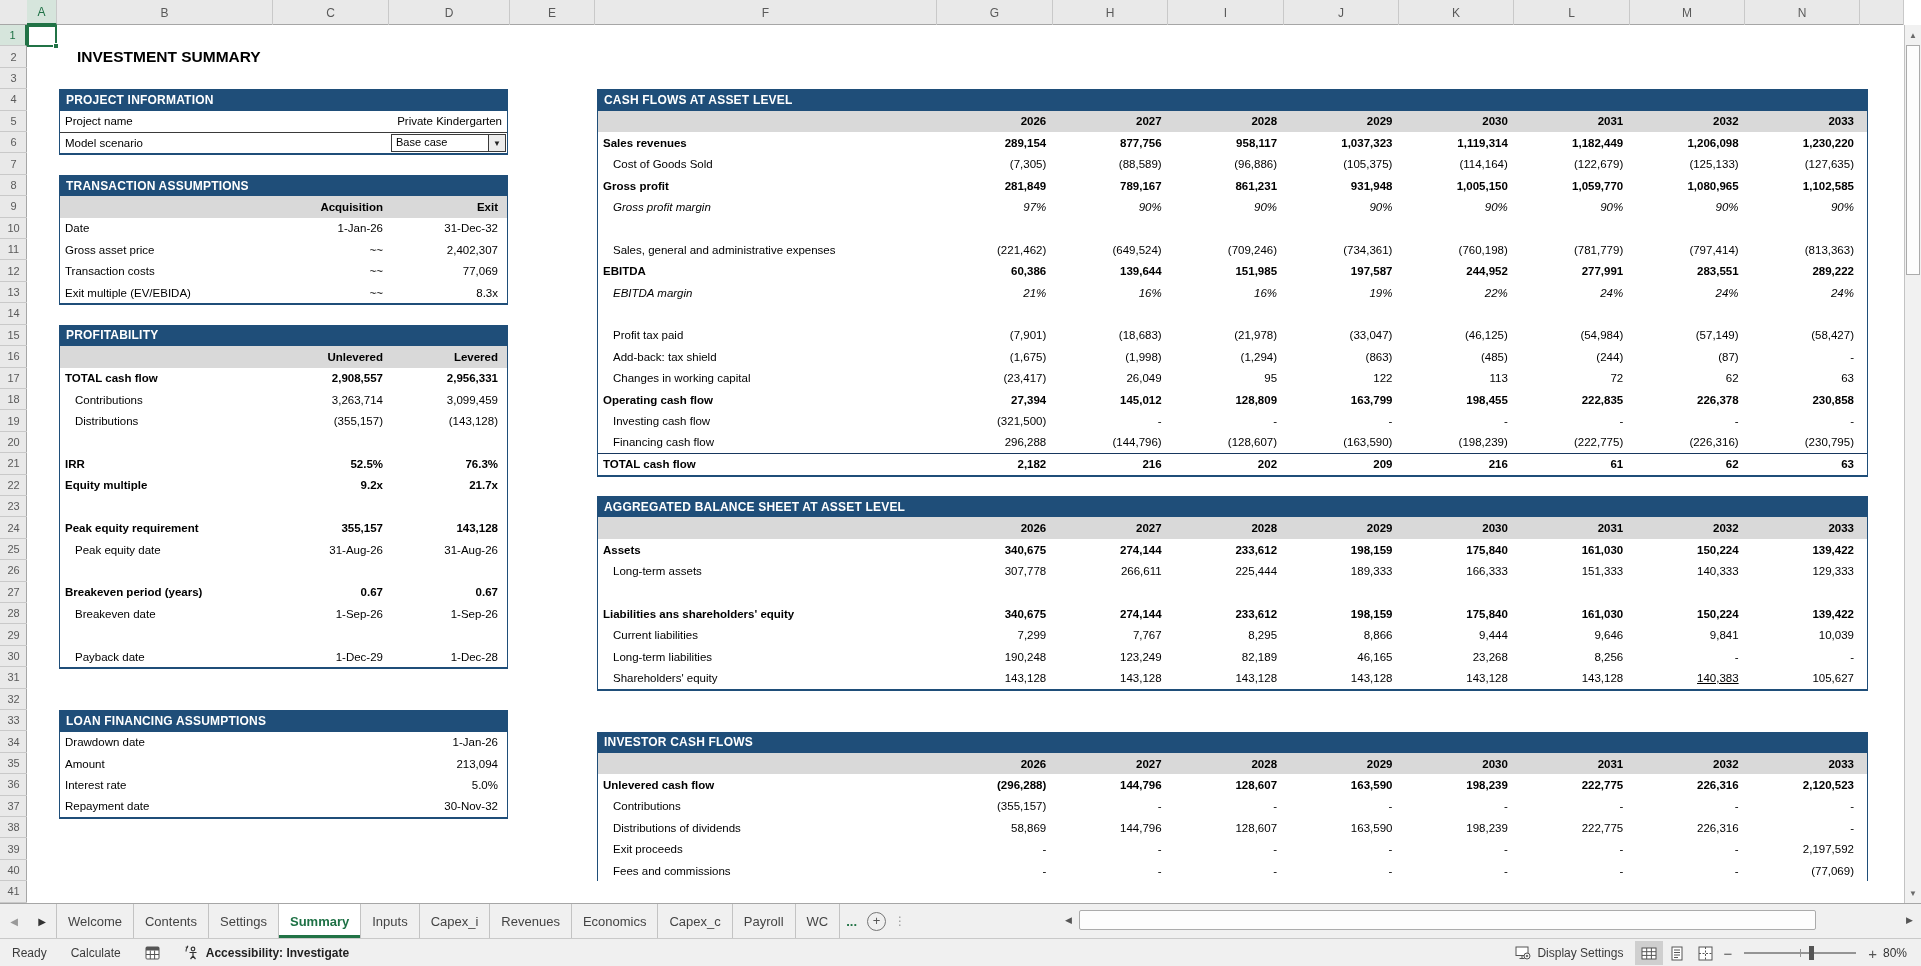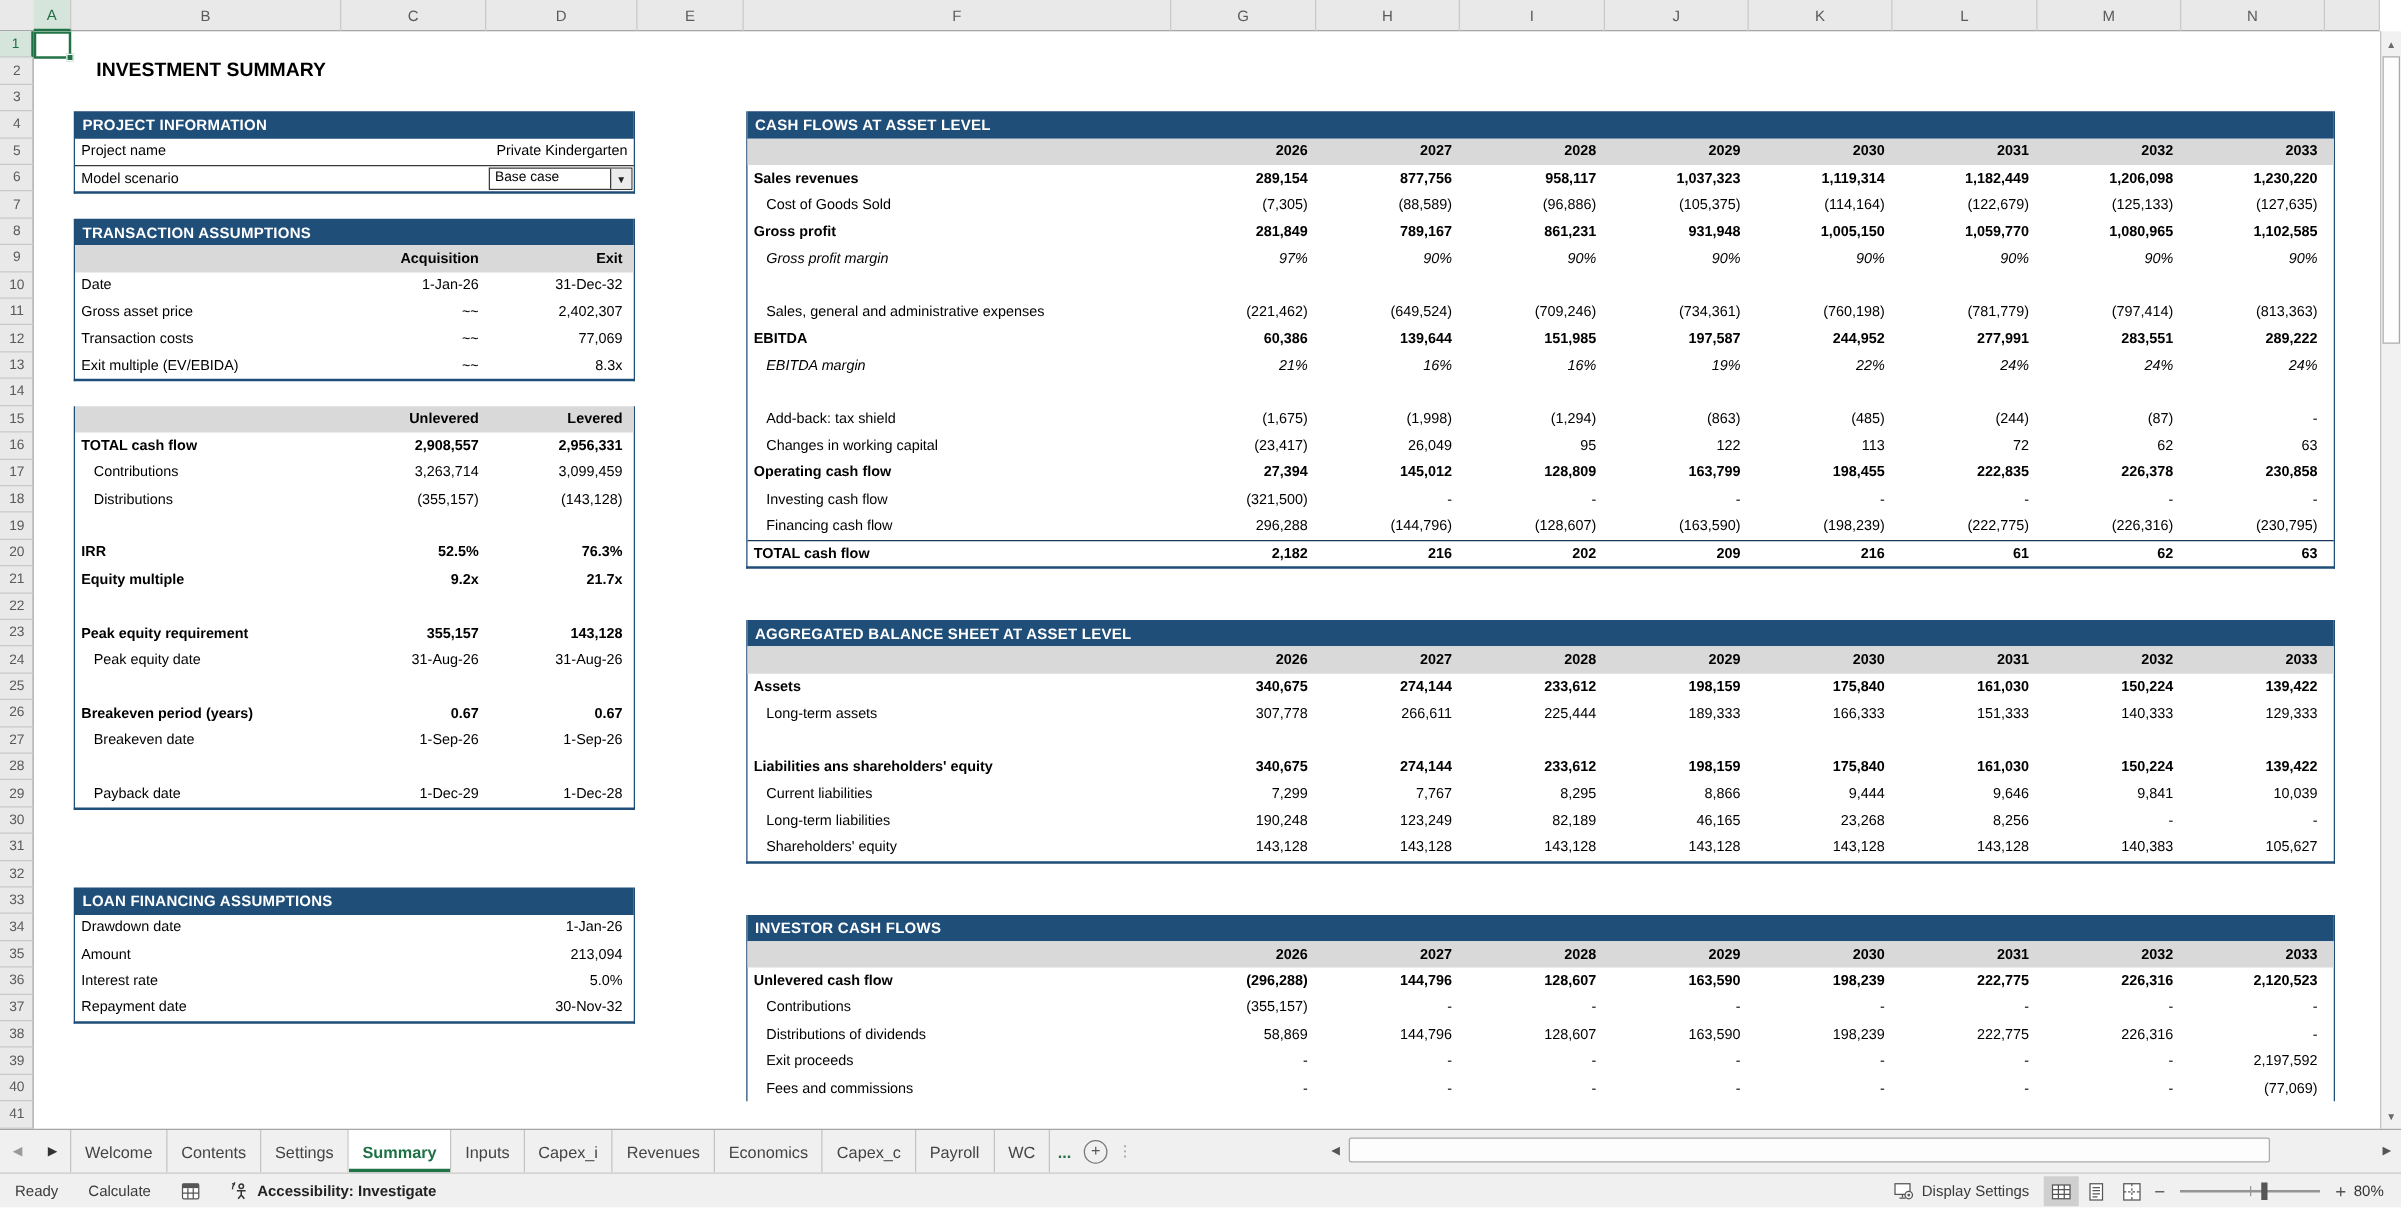--- a/index.html
+++ b/index.html
@@ -211,20 +211,21 @@
             <span class="val" style="width: 116px; padding-right: 5px;">~~</span>
             <span class="val" style="width: 115px; padding-right: 5px;">77,069</span>
           </div>
           <div class="prow " style="height: 21.41px; padding-right: 4px;">
             <span class="lbl">Exit multiple (EV/EBIDA)</span>
             <span class="val" style="width: 116px; padding-right: 5px;">~~</span>
             <span class="val" style="width: 115px; padding-right: 5px;">8.3x</span>
           </div>
         </div>
         <div class="panel" style="left: 32px; top: 299.74px; width: 449px;">
+          <div class="sec-header" style="height: 21.41px;">PROFITABILITY</div>
           <div class="prow subhead" style="height: 21.41px; padding-right: 4px;">
             <span class="lbl"></span>
             <span class="val" style="width: 116px; padding-right: 5px;">Unlevered</span>
             <span class="val" style="width: 115px; padding-right: 5px;">Levered</span>
           </div>
           <div class="prow bold" style="height: 21.41px; padding-right: 4px;">
             <span class="lbl">TOTAL cash flow</span>
             <span class="val" style="width: 116px; padding-right: 5px;">2,908,557</span>
             <span class="val" style="width: 115px; padding-right: 5px;">2,956,331</span>
           </div>
@@ -395,20 +396,31 @@
             <span class="val" style="width: 115.4px; padding-right: 5px;">19%</span>
             <span class="val" style="width: 115.4px; padding-right: 5px;">22%</span>
             <span class="val" style="width: 115.4px; padding-right: 5px;">24%</span>
             <span class="val" style="width: 115.4px; padding-right: 5px;">24%</span>
             <span class="val" style="width: 115.4px; padding-right: 5px;">24%</span>
           </div>
           <div class="prow " style="height: 21.41px; padding-right: 8px;">
             <span class="lbl"></span>
           </div>
           <div class="prow indent" style="height: 21.41px; padding-right: 8px;">
+            <span class="lbl">Profit tax paid</span>
+            <span class="val" style="width: 115.4px; padding-right: 5px;">(7,901)</span>
+            <span class="val" style="width: 115.4px; padding-right: 5px;">(18,683)</span>
+            <span class="val" style="width: 115.4px; padding-right: 5px;">(21,978)</span>
+            <span class="val" style="width: 115.4px; padding-right: 5px;">(33,047)</span>
+            <span class="val" style="width: 115.4px; padding-right: 5px;">(46,125)</span>
+            <span class="val" style="width: 115.4px; padding-right: 5px;">(54,984)</span>
+            <span class="val" style="width: 115.4px; padding-right: 5px;">(57,149)</span>
+            <span class="val" style="width: 115.4px; padding-right: 5px;">(58,427)</span>
+          </div>
+          <div class="prow indent" style="height: 21.41px; padding-right: 8px;">
             <span class="lbl">Add-back: tax shield</span>
             <span class="val" style="width: 115.4px; padding-right: 5px;">(1,675)</span>
             <span class="val" style="width: 115.4px; padding-right: 5px;">(1,998)</span>
             <span class="val" style="width: 115.4px; padding-right: 5px;">(1,294)</span>
             <span class="val" style="width: 115.4px; padding-right: 5px;">(863)</span>
             <span class="val" style="width: 115.4px; padding-right: 5px;">(485)</span>
             <span class="val" style="width: 115.4px; padding-right: 5px;">(244)</span>
             <span class="val" style="width: 115.4px; padding-right: 5px;">(87)</span>
             <span class="val" style="width: 115.4px; padding-right: 5px;">-</span>
           </div>
@@ -540,21 +552,21 @@
             <span class="val" style="width: 115.4px; padding-right: 5px;">-</span>
           </div>
           <div class="prow indent" style="height: 21.41px; padding-right: 8px;">
             <span class="lbl">Shareholders' equity</span>
             <span class="val" style="width: 115.4px; padding-right: 5px;">143,128</span>
             <span class="val" style="width: 115.4px; padding-right: 5px;">143,128</span>
             <span class="val" style="width: 115.4px; padding-right: 5px;">143,128</span>
             <span class="val" style="width: 115.4px; padding-right: 5px;">143,128</span>
             <span class="val" style="width: 115.4px; padding-right: 5px;">143,128</span>
             <span class="val" style="width: 115.4px; padding-right: 5px;">143,128</span>
-            <span class="val" style="width: 115.4px; padding-right: 5px;">140,383</span>
+            <span class="val" style="width: 115.4px; padding-right: 5px; text-decoration: underline;">140,383</span>
             <span class="val" style="width: 115.4px; padding-right: 5px;">105,627</span>
           </div>
         </div>
         <div class="panel noborder-bottom" style="left: 570px; top: 706.53px; width: 1271px;">
           <div class="sec-header" style="height: 21.41px;">INVESTOR CASH FLOWS</div>
           <div class="prow yearrow" style="height: 21.41px; padding-right: 8px;">
             <span class="lbl"></span>
             <span class="val" style="width: 115.4px; padding-right: 5px;">2026</span>
             <span class="val" style="width: 115.4px; padding-right: 5px;">2027</span>
             <span class="val" style="width: 115.4px; padding-right: 5px;">2028</span>

